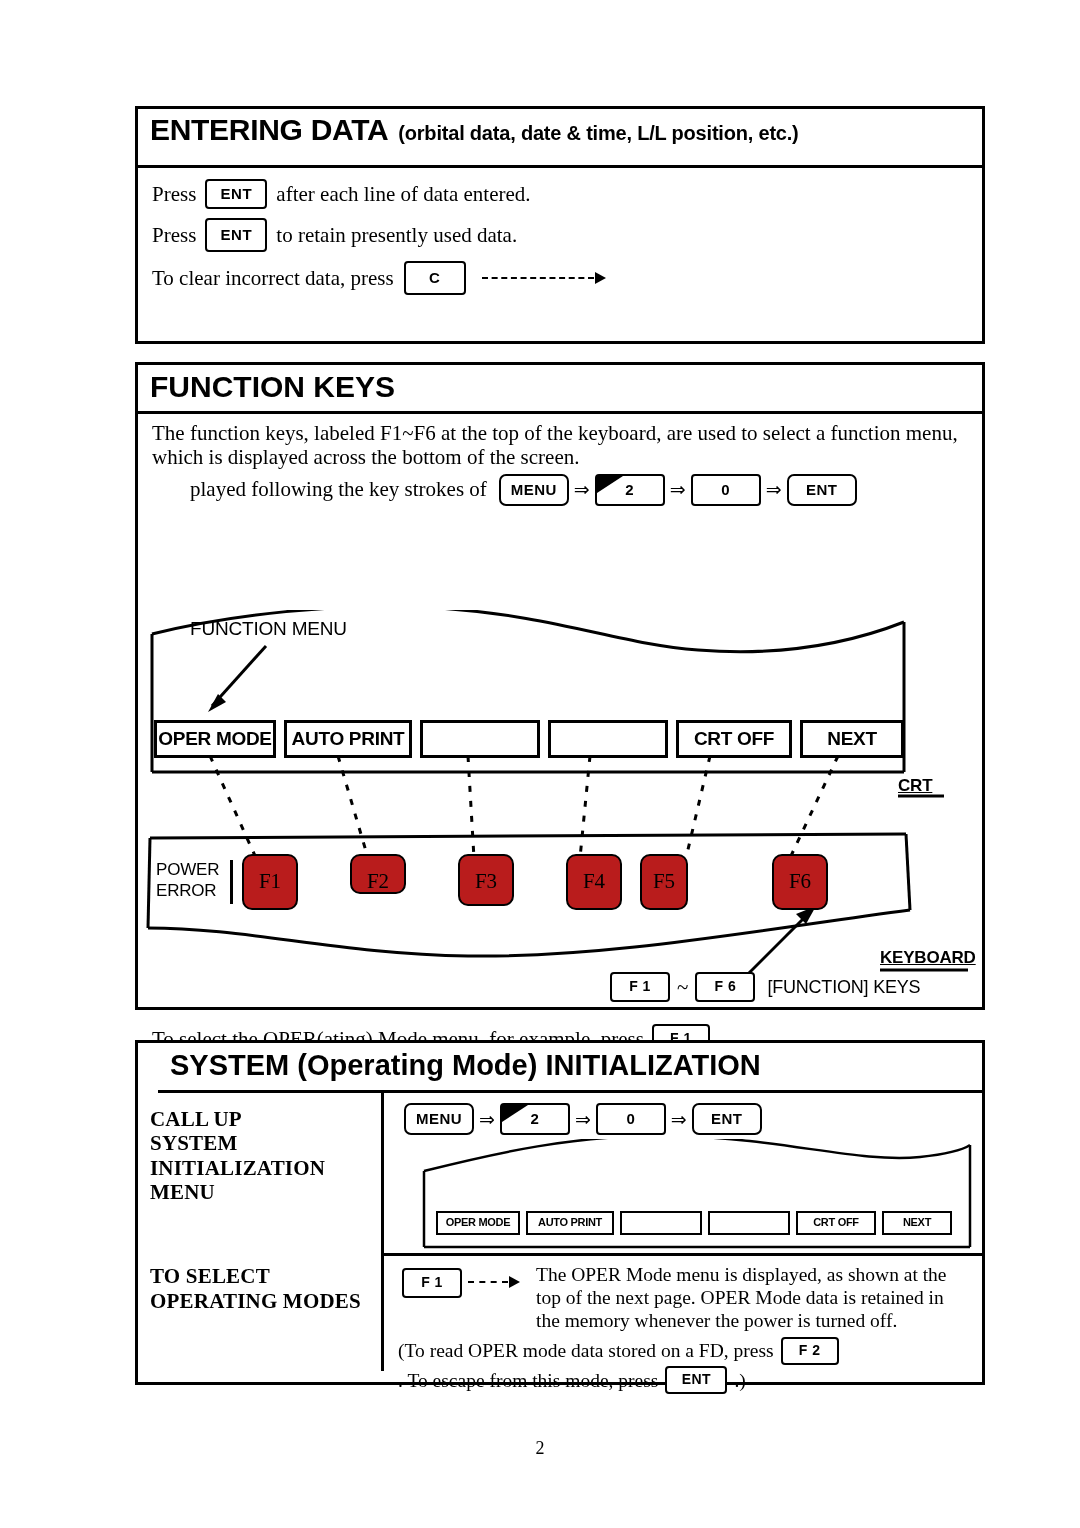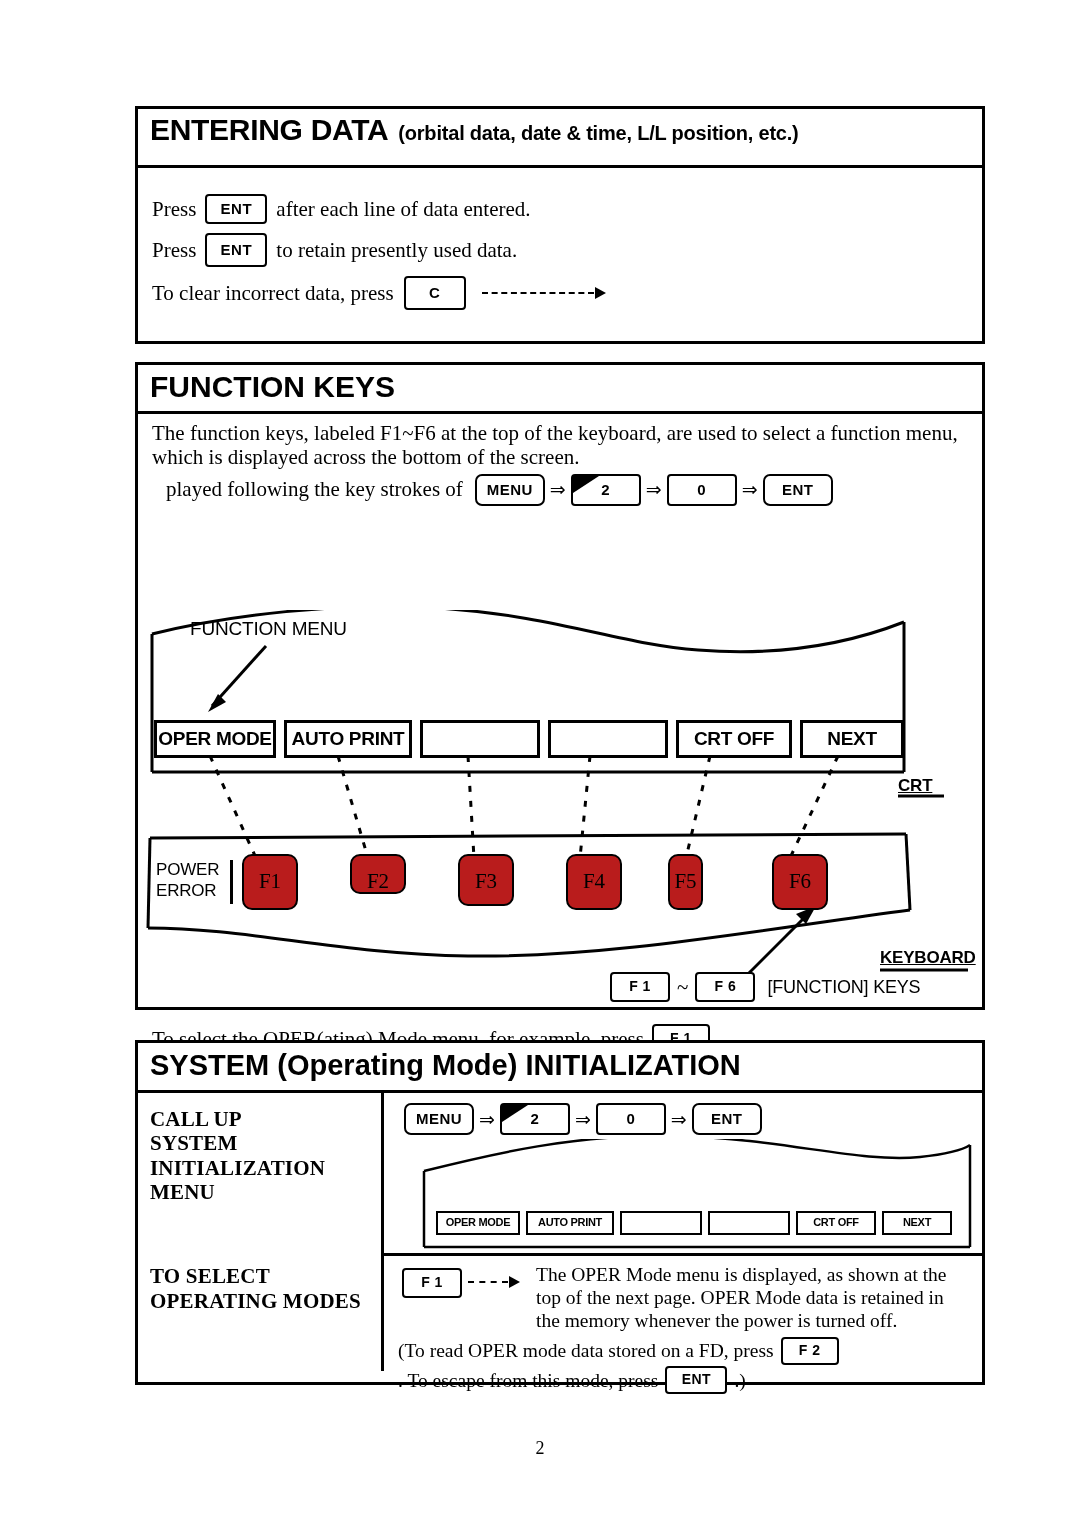--- a/index.html
+++ b/index.html
@@ -64,21 +64,21 @@
     margin: 0 5px;
     line-height: 1;
   }
 
   
   #entering-data { left: 135px; top: 106px; width: 850px; height: 238px; }
   #entering-data .sec-head { display: flex; align-items: baseline; gap: 10px; padding-bottom: 20px; }
   .hd-main { font-size: 30px; letter-spacing: -0.3px; }
   .hd-sub  { font-size: 20px; letter-spacing: -0.2px; }
 
-  .ed-body { padding: 26px 0 0 14px; position: relative; height: 180px; }
+  .ed-body { padding: 11px 0 0 14px; position: relative; height: 180px; }
   .ed-line { font-size: 21px; line-height: 1; margin-bottom: 9px; display: flex; align-items: center; }
   .ed-right {
     position: absolute; left: 540px; top: 56px; width: 296px;
     font-size: 19.5px; line-height: 1.19; text-align: justify;
   }
 
   
   .dash-arrow { display: inline-flex; align-items: center; margin: 0 6px; }
   .dash-arrow .line {
     height: 0; border-top: 2.5px dashed #000; display: inline-block;
@@ -86,29 +86,29 @@
   .dash-arrow .head {
     width: 0; height: 0; border-left: 11px solid #000;
     border-top: 6px solid transparent; border-bottom: 6px solid transparent;
     margin-left: 1px;
   }
 
   
   #function-keys { left: 135px; top: 362px; width: 850px; height: 648px; }
   #function-keys .sec-head { font-size: 30px; padding: 7px 10px 9px 12px; }
   .fk-text { padding: 8px 0 0 14px; font-size: 21px; line-height: 1.14; }
-  .fk-ex-row { display: flex; align-items: center; margin-top: 4px; padding-left: 28px; font-size: 21px; }
+  .fk-ex-row { display: flex; align-items: center; margin-top: 4px; padding-left: 52px; font-size: 21px; }
   .fk-ex-row .lbl { margin-right: 12px; }
 
   
   .diagram { position: absolute; left: 0; top: 196px; width: 844px; height: 430px; }
 
   
   #system-init { left: 135px; top: 1040px; width: 850px; height: 345px; }
-  #system-init .sec-head { font-size: 29px; padding: 8px 10px 10px 12px; }
+  #system-init .sec-head { font-size: 29px; padding: 8px 10px 10px 12px; margin-left: 20px; }
   .si-grid { display: flex; height: 278px; }
   .si-left {
     width: 246px; border-right: 3px solid #000; box-sizing: border-box;
     padding: 14px 0 0 12px;
     font-family: "Liberation Serif", serif; font-weight: bold;
     font-size: 21px; line-height: 1.16; letter-spacing: 0.2px;
   }
   .si-left .blk2 { margin-top: 60px; }
   .si-right { flex: 1; position: relative; }
   .si-rowsplit { border-top: 3px solid #000; }
@@ -244,21 +244,21 @@
       <div class="lbl-sans" style="left:18px; top:250px; font-size:17px; line-height:1.22;">
         <div>POWER</div>
         <div>ERROR</div>
       </div>
       <div style="position:absolute;left:92px;top:250px;width:0;height:44px;border-left:3px solid #000;"></div>
 
       <div class="fkey-cap" style="left:104px; top:244px; width:56px; height:56px; line-height:50px;">F1</div>
       <div class="fkey-cap" style="left:212px; top:244px; width:56px; height:40px; line-height:50px;">F2</div>
       <div class="fkey-cap" style="left:320px; top:244px; width:56px; height:52px; line-height:50px;">F3</div>
       <div class="fkey-cap" style="left:428px; top:244px; width:56px; height:56px; line-height:50px;">F4</div>
-      <div class="fkey-cap" style="left:530px; top:244px; width:35px; height:56px; line-height:50px;">F5</div>
+      <div class="fkey-cap" style="left:502px; top:244px; width:48px; height:56px; line-height:50px;">F5</div>
       <div class="fkey-cap" style="left:634px; top:244px; width:56px; height:56px; line-height:50px;">F6</div>
 
       <div class="lbl-sans lbl-under" style="left:742px; top:338px;">KEYBOARD</div>
 
       <div style="position:absolute; left:472px; top:362px; display:flex; align-items:center;">
         <span class="key sq" style="width:60px;height:30px;line-height:25px;font-size:14px;">F 1</span>
         <span style="margin:0 7px; font-size:21px;">~</span>
         <span class="key sq" style="width:60px;height:30px;line-height:25px;font-size:14px;">F 6</span>
         <span class="lbl-sans" style="position:static; margin-left:12px; font-size:18px;">[FUNCTION] KEYS</span>
       </div>

